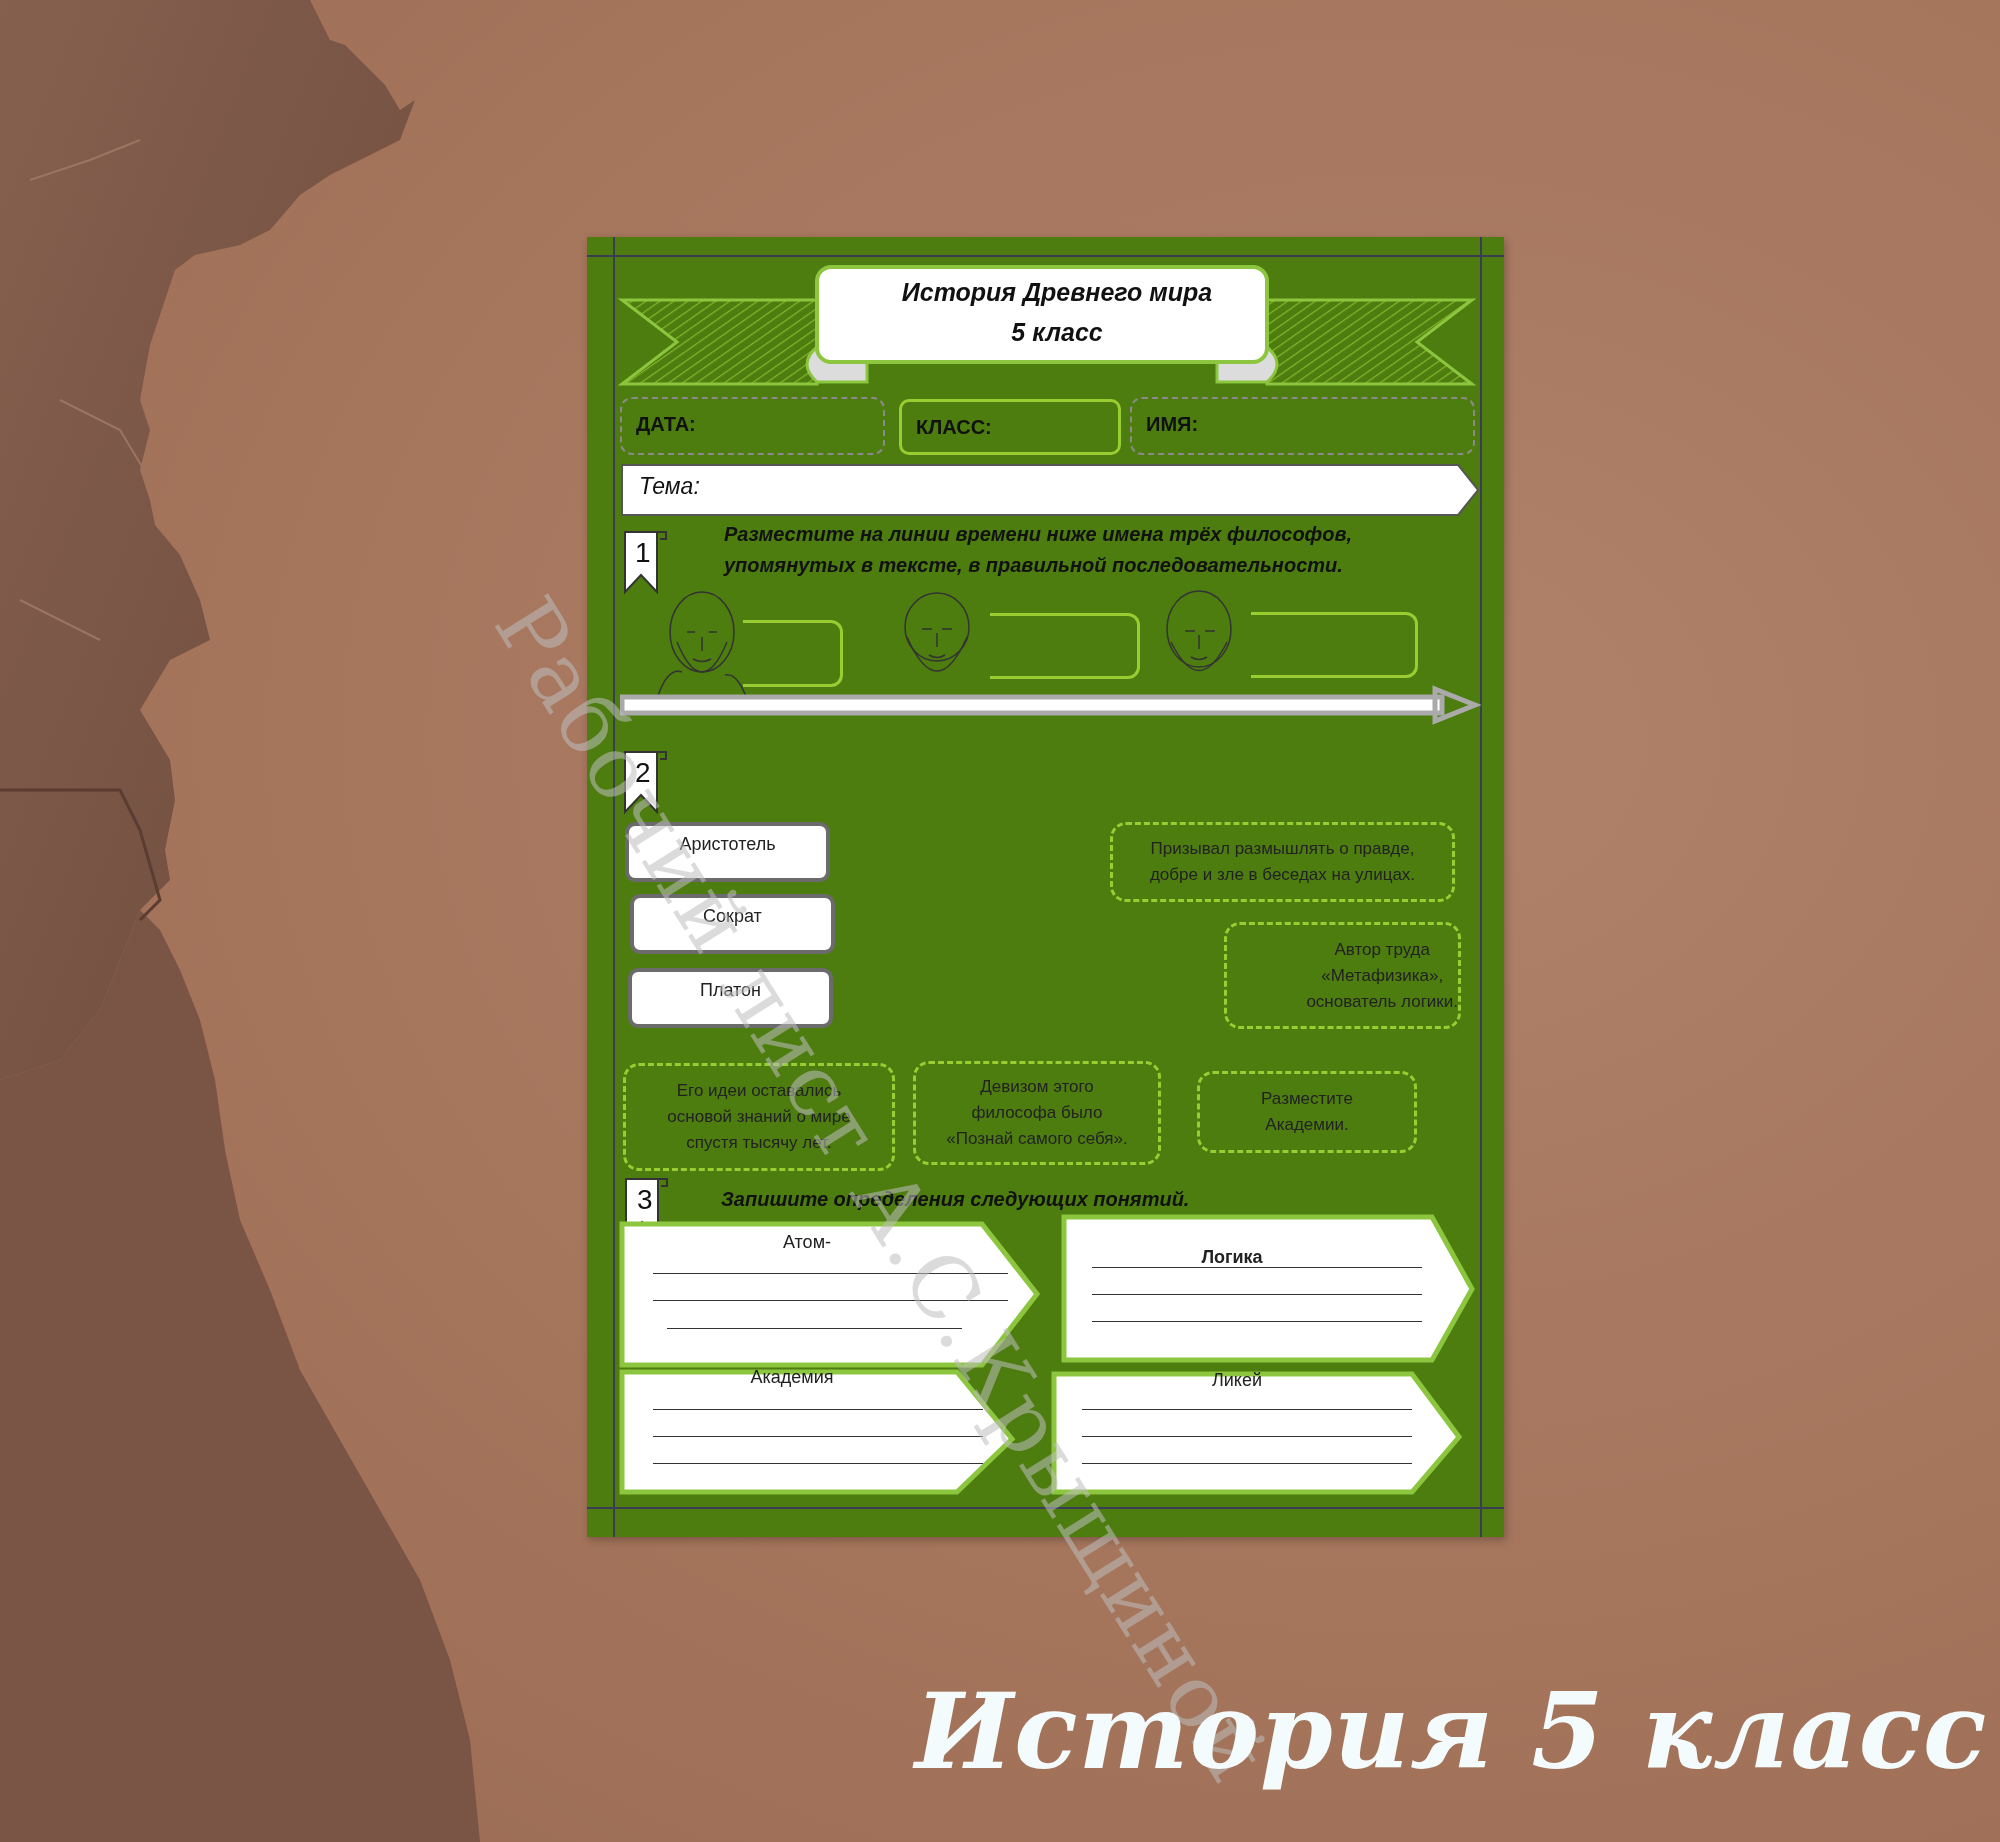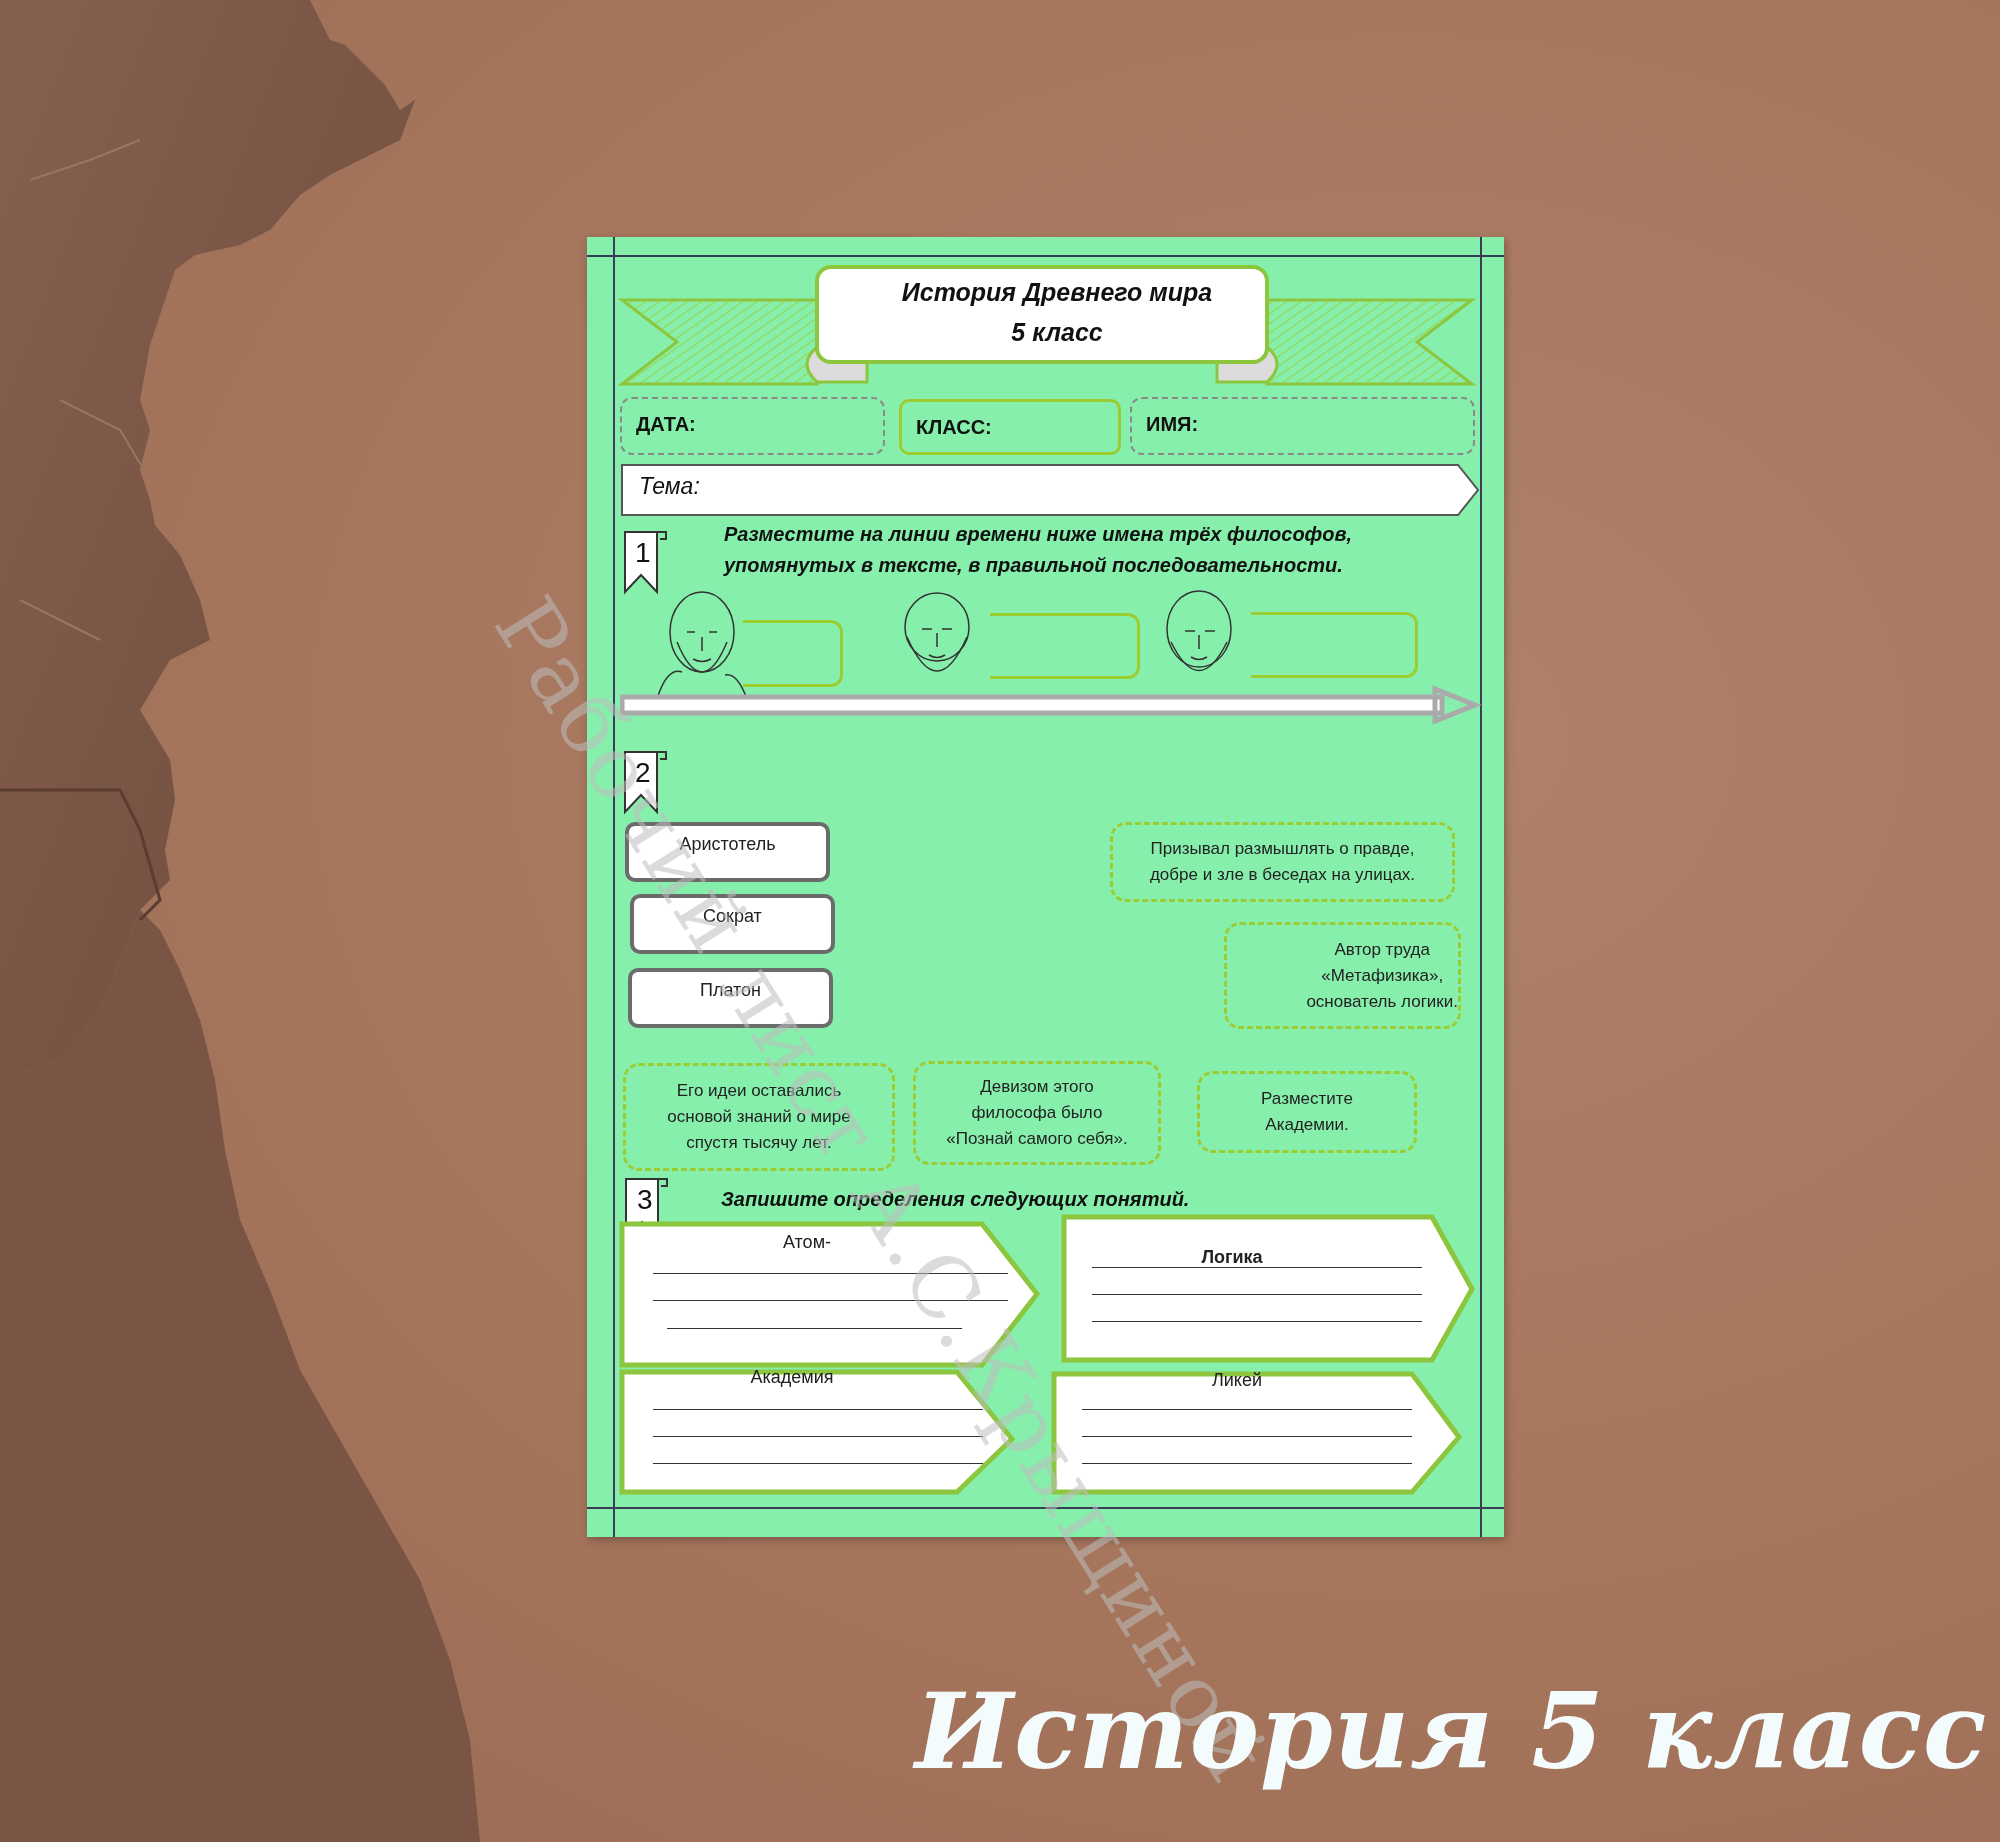--- a/index.html
+++ b/index.html
@@ -1,21 +1,21 @@
 <!DOCTYPE html>
 <html><head>
 <meta charset="utf-8">
 <style>
   html,body{margin:0;padding:0;}
   body{width:2000px;height:1842px;position:relative;overflow:hidden;
     background:#a8785f;font-family:"Liberation Sans",sans-serif;}
   .bg{position:absolute;inset:0;
     background:radial-gradient(ellipse at 70% 40%, #b0826a 0%, #a5755c 55%, #9a6b53 100%);}
   .rocks{position:absolute;left:0;top:0;width:560px;height:1842px;}
-  .sheet{position:absolute;left:587px;top:237px;width:917px;height:1300px;background:#86efac;
+  .sheet{position:absolute;left:587px;top:237px;width:917px;height:1300px;background:#4d7c0f;
     box-shadow:2px 3px 8px rgba(0,0,0,0.25);}
   .frame-line{position:absolute;background:#3a3d55;}
   .abs{position:absolute;}
   .banner-title{position:absolute;left:250px;top:35px;width:440px;text-align:center;
     font-style:italic;font-weight:bold;font-size:25px;line-height:40px;color:#111;}
   .field{position:absolute;font-weight:bold;font-size:20px;color:#111;padding:14px 14px;box-sizing:border-box;}
   .dash-grey{border:2.5px dashed #8a8a8a;border-radius:12px;}
   .solid-green{border:3px solid #9acd32;border-radius:10px;}
   .tema-label{position:absolute;left:52px;top:236px;font-size:23px;font-style:italic;color:#111;}
   .task-text{position:absolute;font-weight:bold;font-style:italic;font-size:20px;line-height:31px;color:#111;margin-left:19px;}

